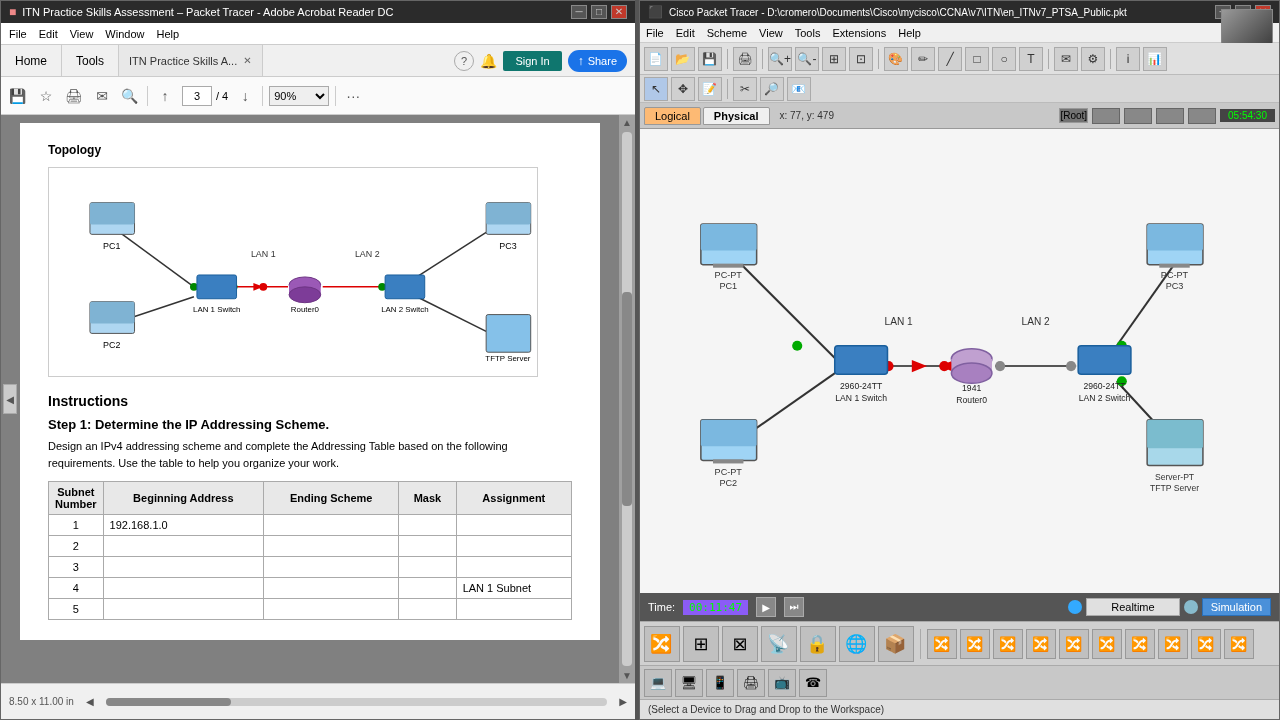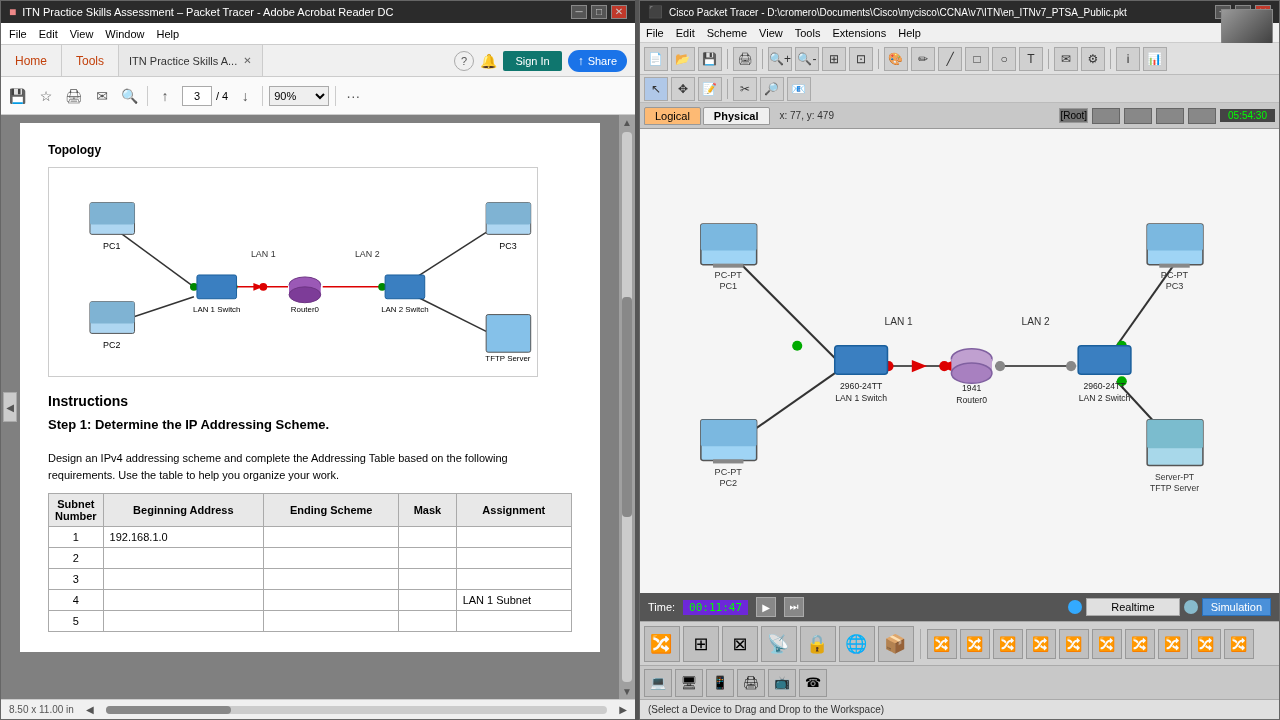--- a/index.html
+++ b/index.html
@@ -58,21 +58,21 @@
       font-size: 11px;
     }
     .adobe-menu-bar span { cursor: pointer; }
     .tab-btn {
       padding: 0 14px;
       border: none;
       background: #f0f0f0;
       cursor: pointer;
       font-size: 12px;
       border-right: 1px solid #ccc;
-      color: #c2410c;
+      color: #000000;
       text-align: right;
     }
     .tab-document {
       padding: 0 10px;
       display: flex;
       align-items: center;
       background: #e8e8e8;
       border-right: 1px solid #ccc;
       font-size: 11px;
       color: #333;
@@ -176,21 +176,21 @@
     .net-diagram { width: 100%; height: 100%; }
 
     .instructions-title {
       font-size: 14px;
       font-weight: bold;
       margin-bottom: 8px;
     }
     .step-title {
       font-size: 13px;
       font-weight: bold;
-      margin-bottom: 18px;
+      margin-bottom: 6px;
     }
     .step-desc {
       font-size: 11px;
       margin-bottom: 10px;
       line-height: 1.5;
     }
 
     
     .addr-table {
       width: 100%;
@@ -205,21 +205,21 @@
     .addr-table th {
       background: #e8e8e8;
       font-weight: bold;
     }
     .addr-table td:first-child { text-align: center; width: 40px; }
     .addr-table td:nth-child(2) { text-align: left; }
     .addr-table td:last-child { text-align: left; }
 
     
     .pdf-statusbar {
-      height: 20px;
+      height: 36px;
       background: #f0f0f0;
       border-top: 1px solid #ccc;
       display: flex;
       align-items: center;
       padding: 0 8px;
       font-size: 10px;
       color: #555;
       gap: 12px;
     }
 
@@ -347,21 +347,21 @@
       height: 28px;
       background: #555;
       display: flex;
       align-items: center;
       padding: 0 8px;
       gap: 8px;
       color: #fff;
       font-size: 11px;
     }
     .pt-time-display {
-      background: #6d28d9;
+      background: #8b5cf6;
       color: #0f0;
       padding: 1px 6px;
       font-size: 11px;
       font-family: monospace;
     }
     .pt-play-btn {
       width: 20px; height: 20px;
       background: #888;
       border: 1px solid #aaa;
       display: flex; align-items: center; justify-content: center;

